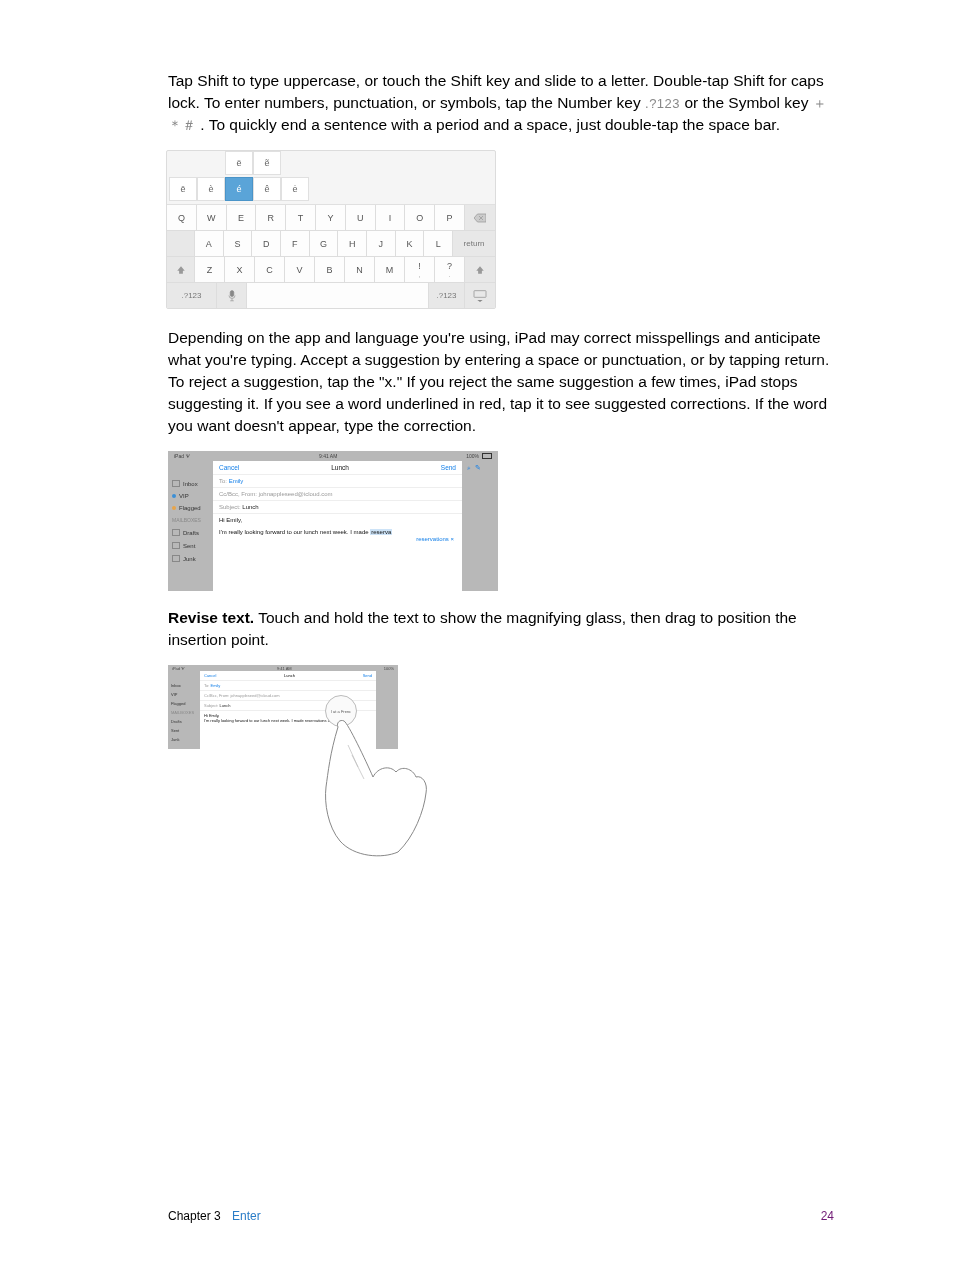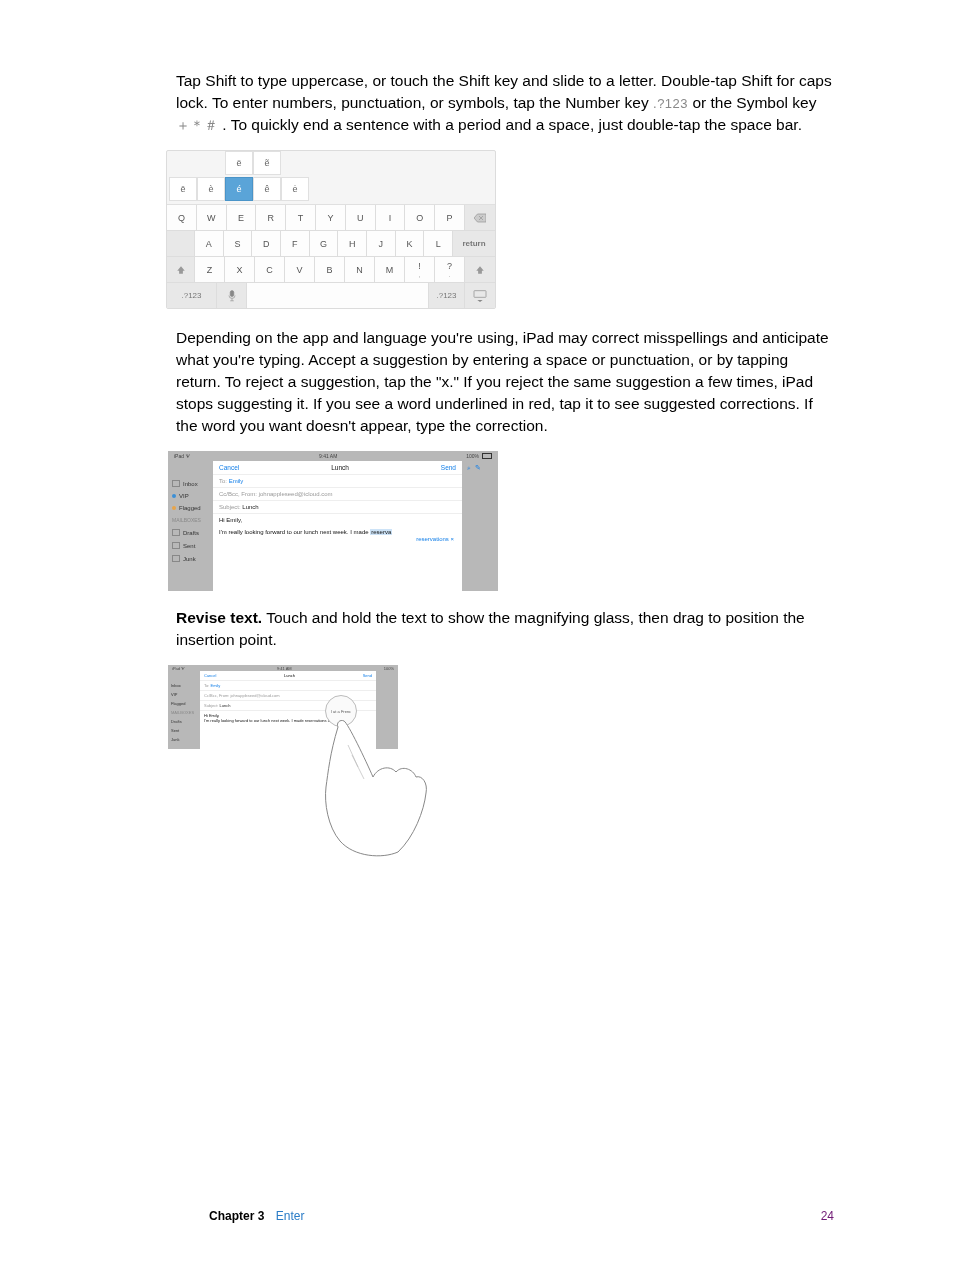--- a/index.html
+++ b/index.html
@@ -12,21 +12,21 @@
   .page {
     width: 954px;
     height: 1265px;
     box-sizing: border-box;
     padding: 70px 120px 40px 168px;
     position: relative;
   }
   p {
     font-size: 15.5px;
     line-height: 1.42;
-    margin: 0 0 14px 8px;
+    margin: 0 0 14px 0;
     color: #000;
   }
   .bold { font-weight: 600; }
   .inline-key {
     color: #888;
     font-size: 13px;
     letter-spacing: 0.5px;
   }
   .symbol-gray {
     color: #888;
@@ -121,21 +121,21 @@
     color: #555;
     min-width: 28px;
     box-sizing: border-box;
   }
   .key.gray { background: #e8e8e8; color: #777; }
   .key.space { flex: 1; background: #fdfdfd; }
   .key.shift svg { width: 10px; height: 10px; fill: #999; }
   .key.del svg { width: 12px; height: 10px; fill: #aaa; }
   .key.dict svg { width: 10px; height: 12px; fill: #888; stroke: #888; }
   .key.hide svg { width: 14px; height: 12px; fill: #888; }
-  .krow .key:last-child { border-right: none; font-weight: bold; }
+  .krow .key:last-child { border-right: none; }
   .num-key { font-size: 8px; }
 
   
   .mail-fig {
     width: 330px;
     height: 140px;
     margin: 0 0 16px 0;
     position: relative;
     background: #b8b8b8;
   }
@@ -256,21 +256,21 @@
   
   .footer {
     position: absolute;
     bottom: 42px;
     left: 168px;
     right: 120px;
     display: flex;
     justify-content: space-between;
     font-size: 12px;
   }
-  .footer .chap { font-weight: 700; margin-left: 41px; }
+  .footer .chap { font-weight: 400; }
   .footer .chap-title { color: #2a7cc7; font-weight: 400; margin-left: 8px; }
   .footer .pg { color: #701a75; }
   .dot { width:4px; height:4px; border-radius:50%; display:inline-block; }
   .dot.blue { background:#3b8fd6; }
   .dot.orange { background:#e8a44a; }
   .mini-icon { width:6px; height:5px; display:inline-block; border:0.5px solid #888; }
 </style>
 </head>
 <body>
 

